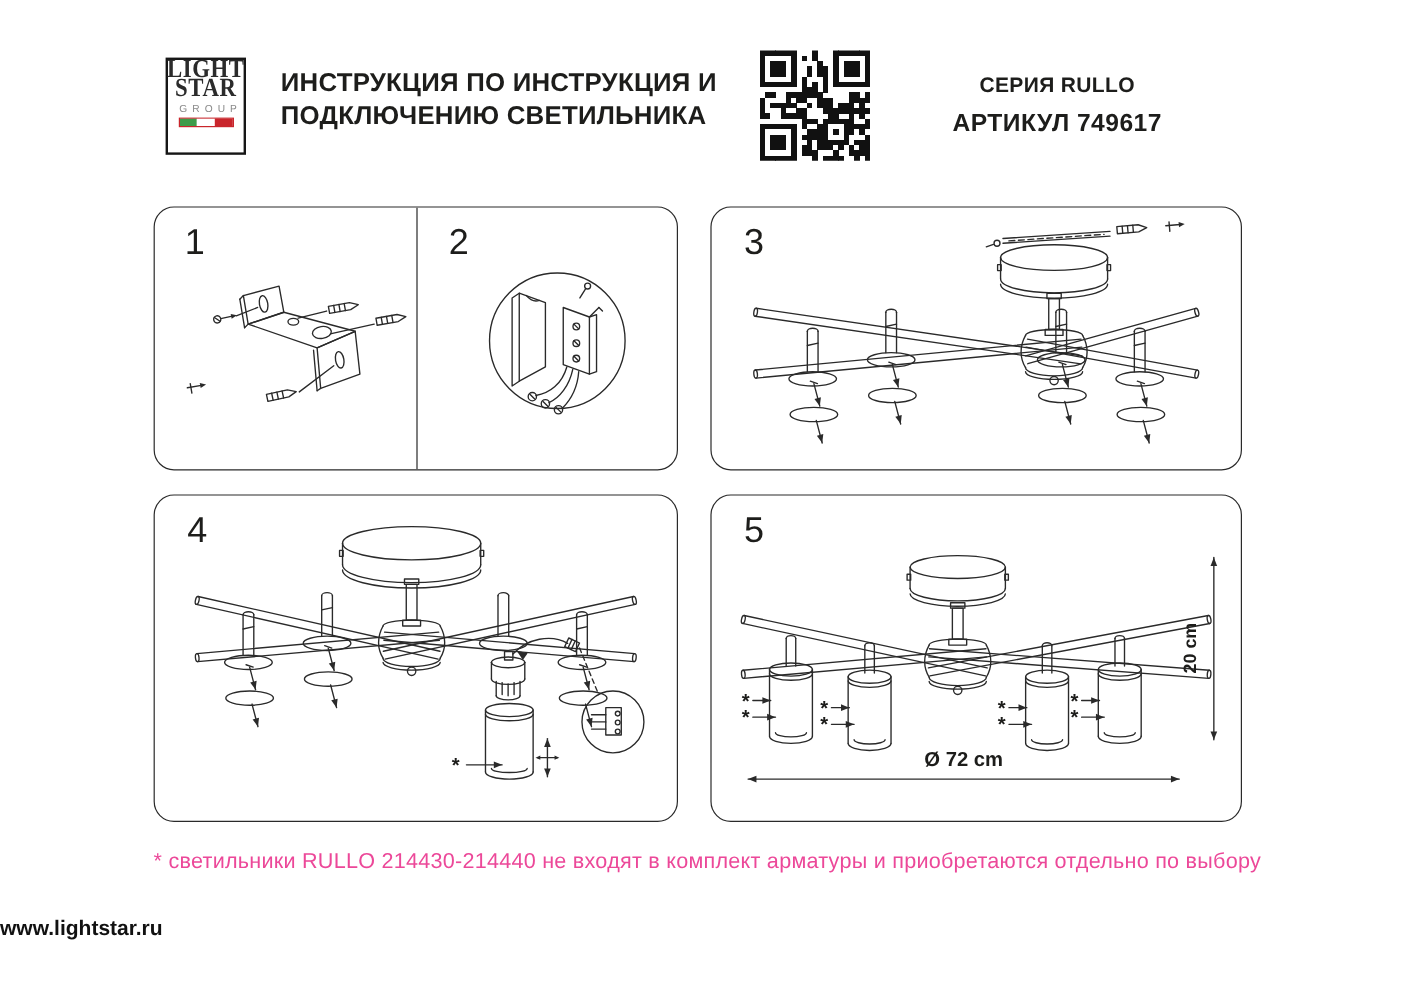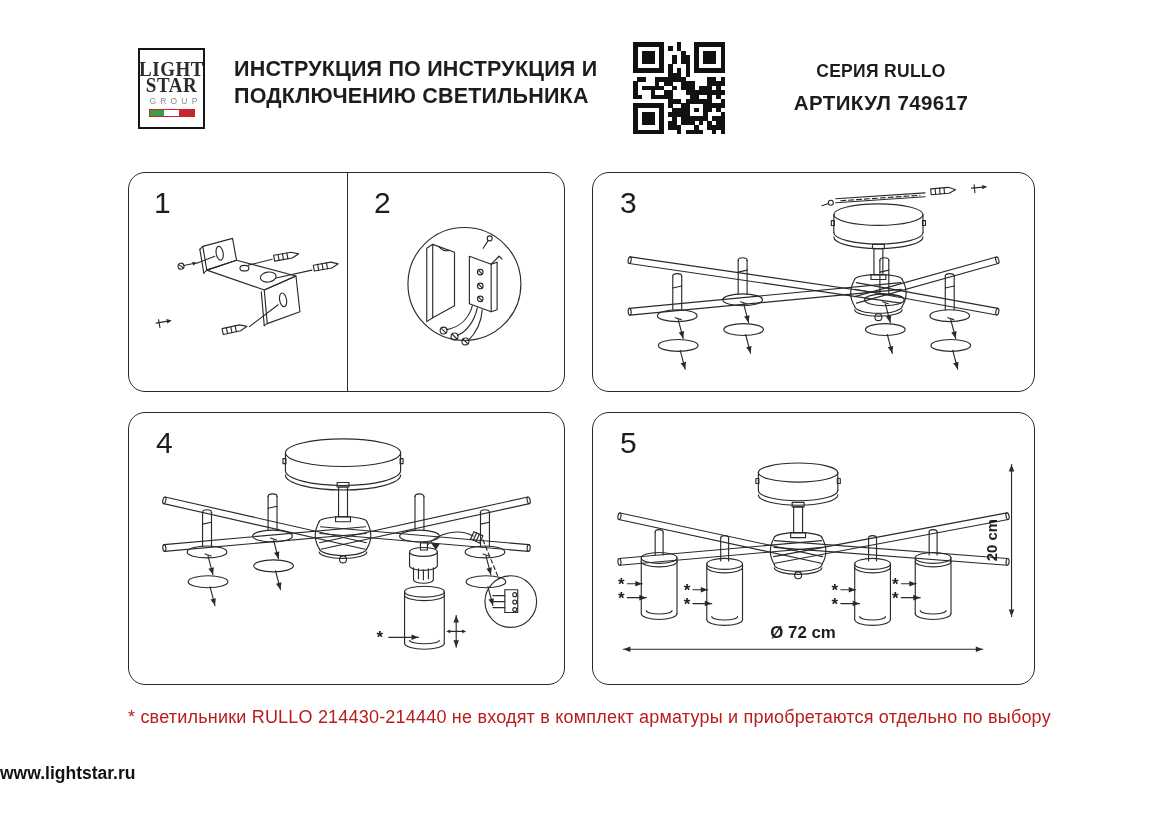--- a/index.html
+++ b/index.html
@@ -1,20 +1,20 @@
 <!DOCTYPE html>
 <html><head>
 <meta charset="utf-8">
 <style>
   html,body{margin:0;padding:0;background:#fff}
   .sheet{position:relative;width:1169px;height:826px;background:#fff;overflow:hidden;
          font-family:"Liberation Sans",sans-serif;color:#1d1d1b}
   
   .logo-box{position:absolute;left:138px;top:48px;width:67px;height:81px;border:2px solid #161616;
-            box-sizing:border-box;display:flex;flex-direction:column;align-items:center;justify-content:center;background:#fff}
+            box-sizing:border-box;display:flex;flex-direction:column;align-items:center;background:#fff}
   .logo-light,.logo-star{font-family:"Liberation Serif",serif;font-weight:700;font-size:19px;line-height:16px;
             letter-spacing:.5px;color:#2b2b2b;transform:scaleY(1.15)}
   .logo-group{font-size:8.5px;letter-spacing:4.2px;color:#8a8a8a;margin:3px 0 0 8px}
   .logo-flag{width:44px;height:6px;border:1px solid #c9252b;display:flex;margin-top:3px;box-sizing:content-box}
   .logo-flag span{flex:1}
   .fg{background:#3d9b49}.fw{background:#fff}.fr{background:#c9252b}
   .title{position:absolute;left:234px;top:56px;font-size:21.5px;font-weight:700;line-height:27px;
          letter-spacing:.2px;color:#1d1d1b;white-space:nowrap}
   .qr{position:absolute;left:630px;top:42px;width:98px;height:92px;shape-rendering:crispEdges}
   .series{position:absolute;left:745px;top:61px;width:272px;text-align:center}
@@ -34,21 +34,21 @@
   .fig1{left:0;top:0;width:218px;height:100%}
   .fig2{left:218px;top:0;width:217px;height:100%}
   
   svg .ln{stroke:#2a2a2a;stroke-width:1.15;fill:none;stroke-linecap:round;stroke-linejoin:round}
   svg .fl{fill:#2a2a2a;stroke:none}
   svg text{font-family:"Liberation Sans",sans-serif;fill:#1d1d1b}
   .star{font-size:17px;font-weight:700}
   .dim{font-size:17px;font-weight:700}
   .dim2{font-size:15px;font-weight:700}
   
-  .footnote{position:absolute;left:128px;top:707px;font-size:18px;letter-spacing:.2px;color:#b91c1c}
+  .footnote{position:absolute;left:128px;top:707px;font-size:18px;letter-spacing:.2px;color:#ec4899}
   .website{position:absolute;left:0;top:763px;width:100%;text-align:left;font-size:17.5px;font-weight:700;color:#111}
 </style>
 </head>
 <body>
 
 <div class="sheet">
 
   <div class="logo-box">
     <div class="logo-light">LIGHT</div>
     <div class="logo-star">STAR</div>

